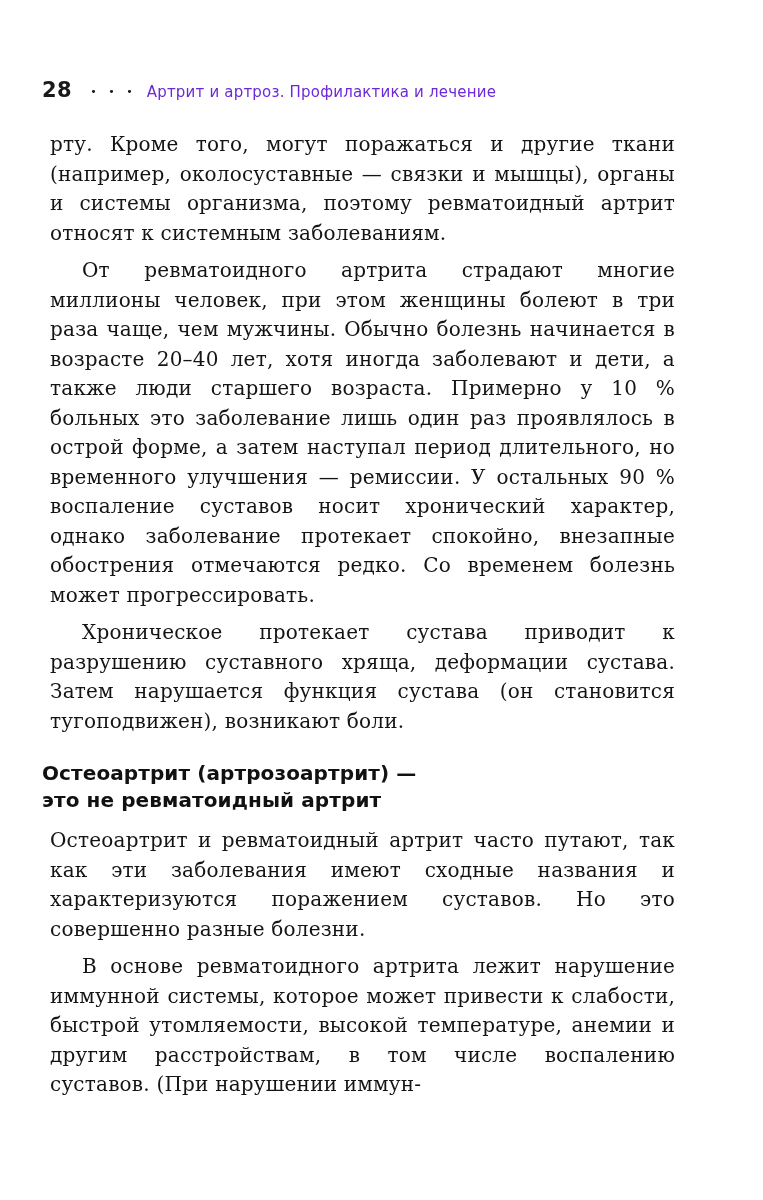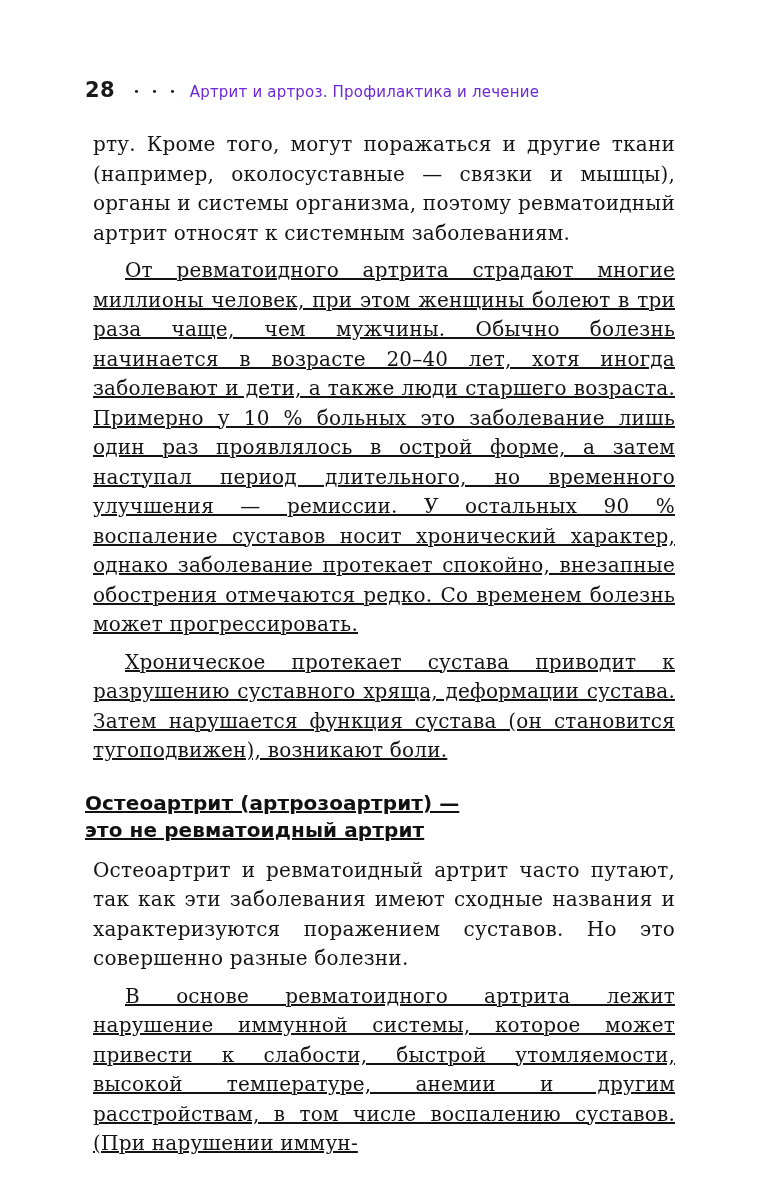--- a/index.html
+++ b/index.html
@@ -7,21 +7,21 @@
     padding: 0;
     background: #ffffff;
   }
   .page {
     position: relative;
     width: 763px;
     height: 1200px;
     margin: 0 auto;
     background: #ffffff;
     box-sizing: border-box;
-    padding: 78px 80px 0 85px;
+    padding: 78px 80px 0 42px;
     overflow: hidden;
   }
   .header {
     display: flex;
     align-items: baseline;
     margin-bottom: 28px;
     font-family: "DejaVu Sans", sans-serif;
   }
   .pagenum {
     font-weight: bold;
@@ -53,35 +53,33 @@
     text-align: justify;
     letter-spacing: 0.2px;
   }
   .bodytext p {
     margin: 8px;
     hyphens: auto;
     -webkit-hyphens: auto;
   }
   .bodytext p.indent {
     text-indent: 32px;
-    text-decoration: underline;
   }
   .subheading {
     font-family: "DejaVu Sans", sans-serif;
     font-weight: bold;
     font-size: 20px;
     line-height: 27px;
     color: #111111;
     margin: 24px 0 12px 0;
     text-align: left;
     letter-spacing: 0.1px;
   }
   .subheading .hline {
     display: block;
-    text-decoration: underline;
   }
 </style>
 </head>
 <body>
 
 <div class="page">
 
   <div class="header">
     <span class="pagenum">28</span>
     <span class="dots">• • •</span>

